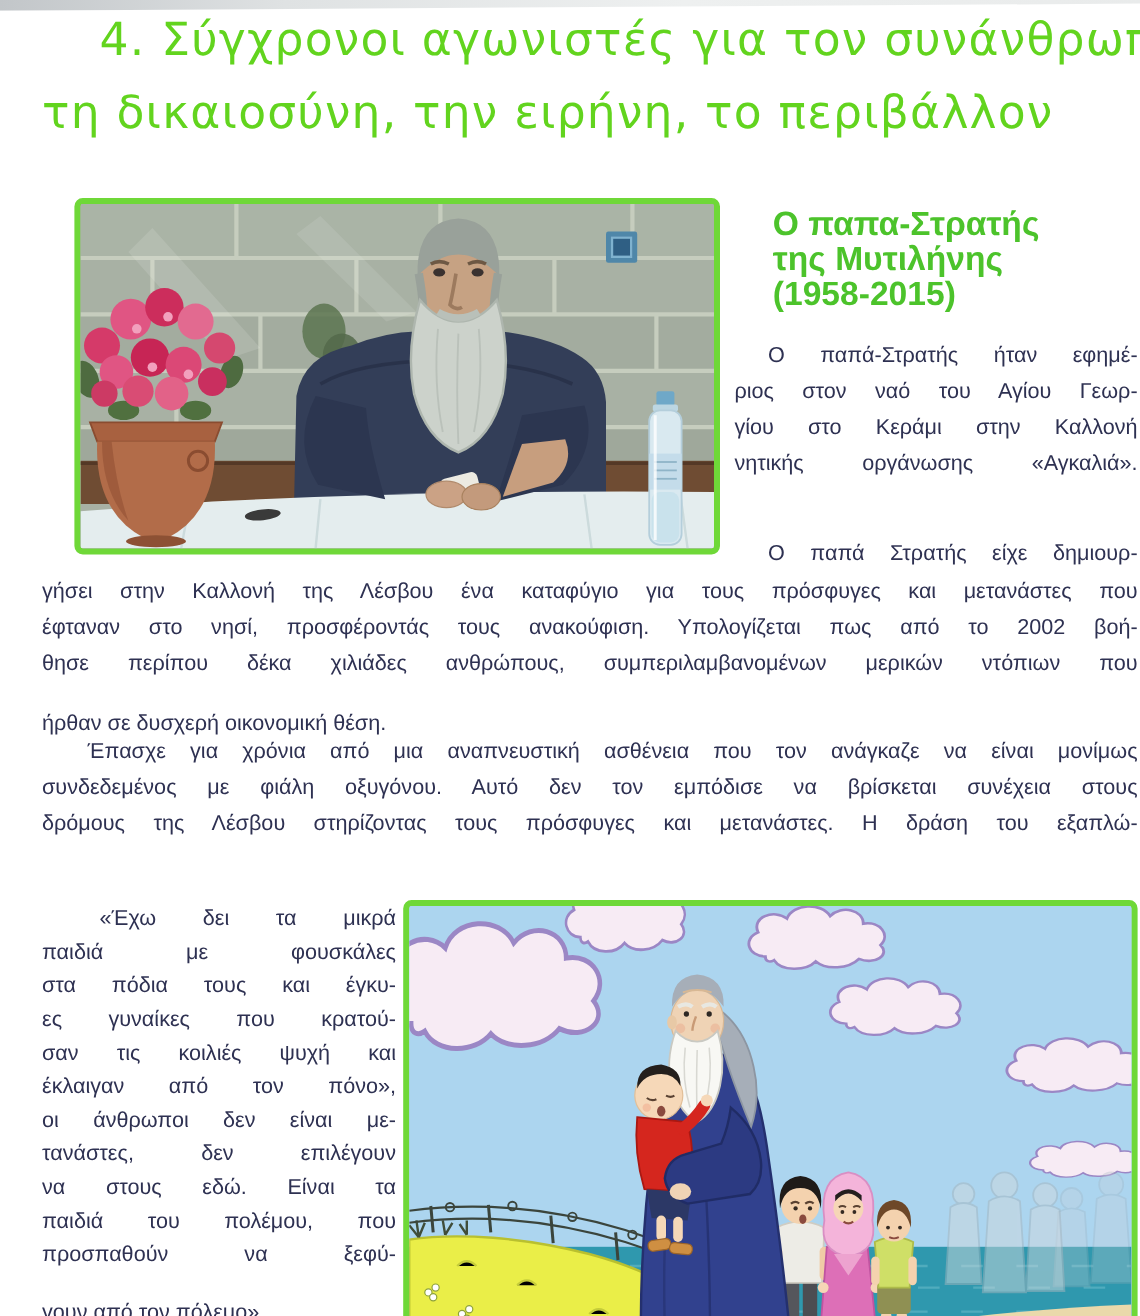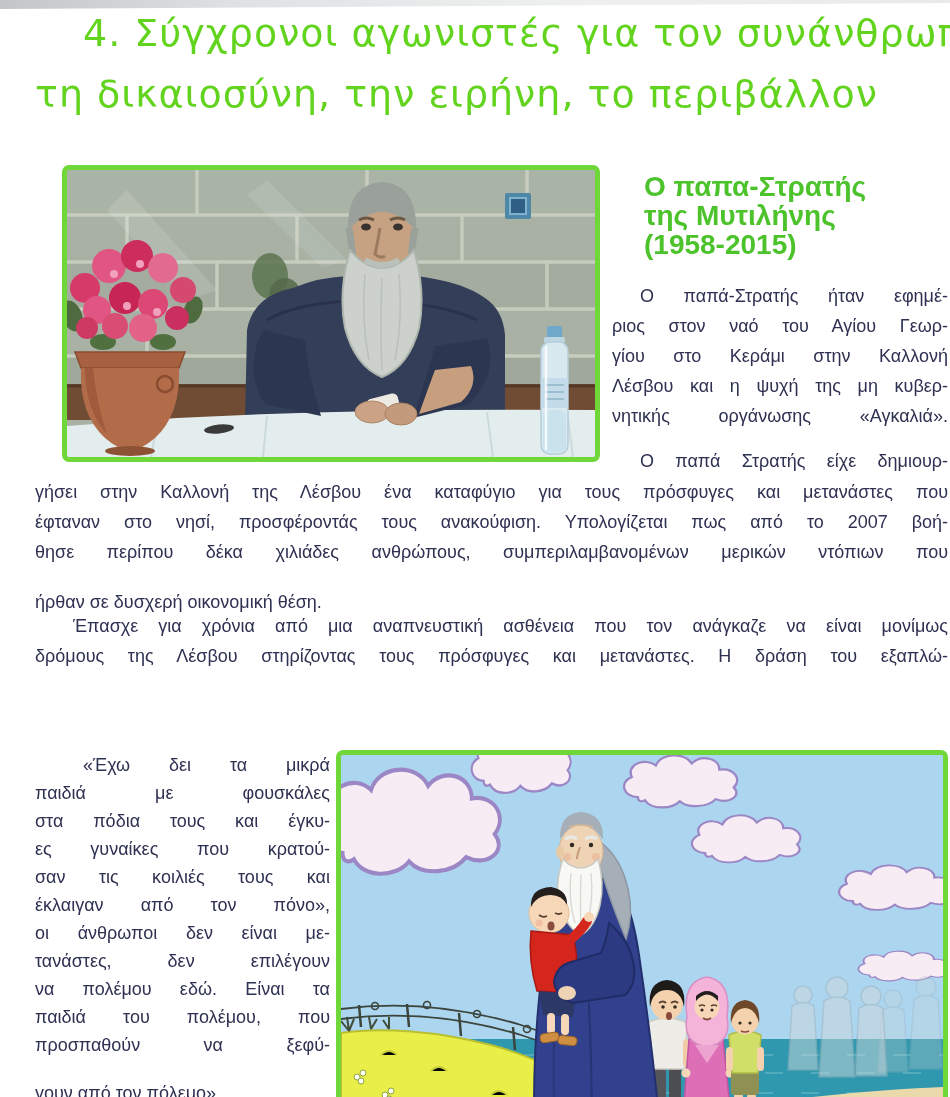--- a/index.html
+++ b/index.html
@@ -202,48 +202,48 @@
 
   <h2 class="green-heading">
       <div class="ln">Ο παπα-Στρατής</div>
       <div class="ln">της Μυτιλήνης</div>
       <div class="ln">(1958-2015)</div>
     </h2>
   <div class="para col-right-para p1 indent">
       <div class="ln">Ο παπά-Στρατής ήταν εφημέ-</div>
       <div class="ln">ριος στον ναό του Αγίου Γεωρ-</div>
       <div class="ln">γίου στο Κεράμι στην Καλλονή</div>
-      <div class="ln">Λέσβου και η ψυχή της μη κυβερ-</div>
       <div class="ln">νητικής οργάνωσης «Αγκαλιά».</div>
     </div>
   <div class="para col-right-para p2-start indent">
       <div class="ln">Ο παπά Στρατής είχε δημιουρ-</div>
     </div>
 
   <div class="para full p2-cont">
       <div class="ln">γήσει στην Καλλονή της Λέσβου ένα καταφύγιο για τους πρόσφυγες και μετανάστες που</div>
-      <div class="ln">έφταναν στο νησί, προσφέροντάς τους ανακούφιση. Υπολογίζεται πως από το 2007 βοή-</div>
+      <div class="ln">έφταναν στο νησί, προσφέροντάς τους ανακούφιση. Υπολογίζεται πως από το 2002 βοή-</div>
       <div class="ln">θησε περίπου δέκα χιλιάδες ανθρώπους, συμπεριλαμβανομένων μερικών ντόπιων που</div>
       <div class="ln natural">ήρθαν σε δυσχερή οικονομική θέση.</div>
     </div>
   <div class="para full p3 indent">
       <div class="ln">Έπασχε για χρόνια από μια αναπνευστική ασθένεια που τον ανάγκαζε να είναι μονίμως</div>
+      <div class="ln">συνδεδεμένος με φιάλη οξυγόνου. Αυτό δεν τον εμπόδισε να βρίσκεται συνέχεια στους</div>
       <div class="ln">δρόμους της Λέσβου στηρίζοντας τους πρόσφυγες και μετανάστες. Η δράση του εξαπλώ-</div>
     </div>
 
   <div class="para quote indent">
       <div class="ln">«Έχω δει τα μικρά</div>
       <div class="ln">παιδιά με φουσκάλες</div>
       <div class="ln">στα πόδια τους και έγκυ-</div>
       <div class="ln">ες γυναίκες που κρατού-</div>
-      <div class="ln">σαν τις κοιλιές τους και</div>
+      <div class="ln">σαν τις κοιλιές ψυχή και</div>
       <div class="ln">έκλαιγαν από τον πόνο»,</div>
       <div class="ln">οι άνθρωποι δεν είναι με-</div>
       <div class="ln">τανάστες, δεν επιλέγουν</div>
-      <div class="ln">να πολέμου εδώ. Είναι τα</div>
+      <div class="ln">να στους εδώ. Είναι τα</div>
       <div class="ln">παιδιά του πολέμου, που</div>
       <div class="ln">προσπαθούν να ξεφύ-</div>
       <div class="ln natural">γουν από τον πόλεμο».</div>
     </div>
 
   <figure class="illustration">
     <svg viewBox="0 0 602 410" width="602" height="410">
       <defs>
         <path id="cl" d="M14 40 C2 40 -2 26 9 21 C4 9 20 2 29 10 C33 -2 53 -3 59 8 C67 -1 82 3 82 14 C94 12 101 23 94 31 C101 39 90 47 79 42 C72 50 56 51 49 44 C42 52 25 52 20 43 C17 45 14 44 14 40 Z"></path>
       </defs>

